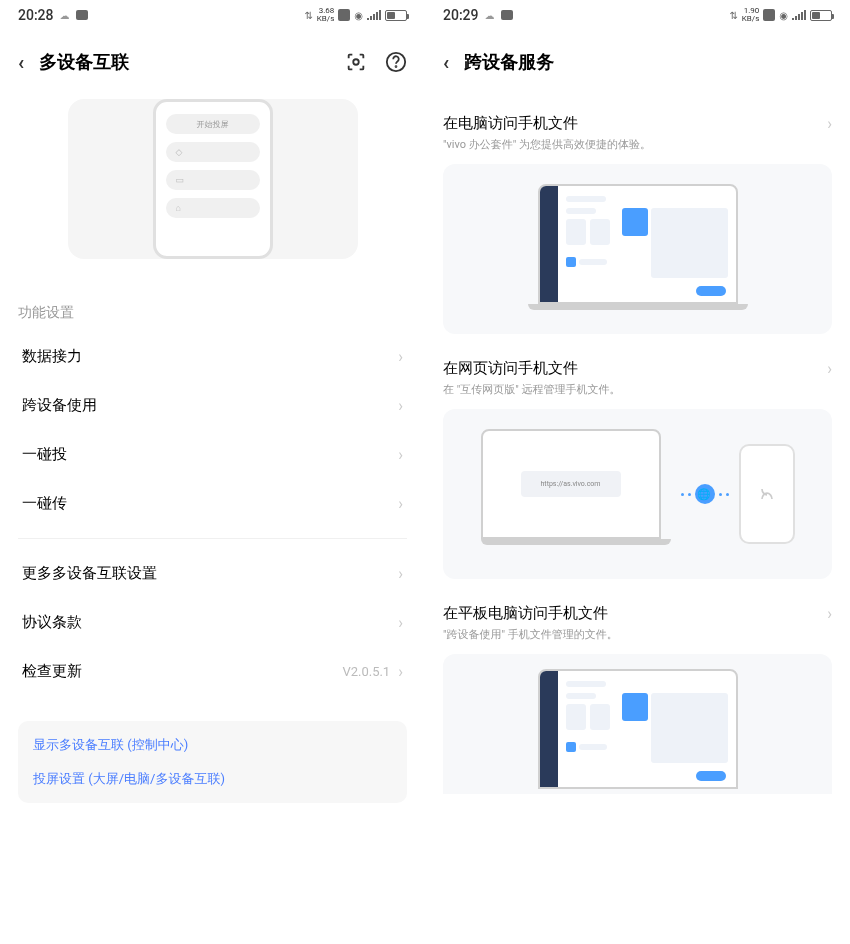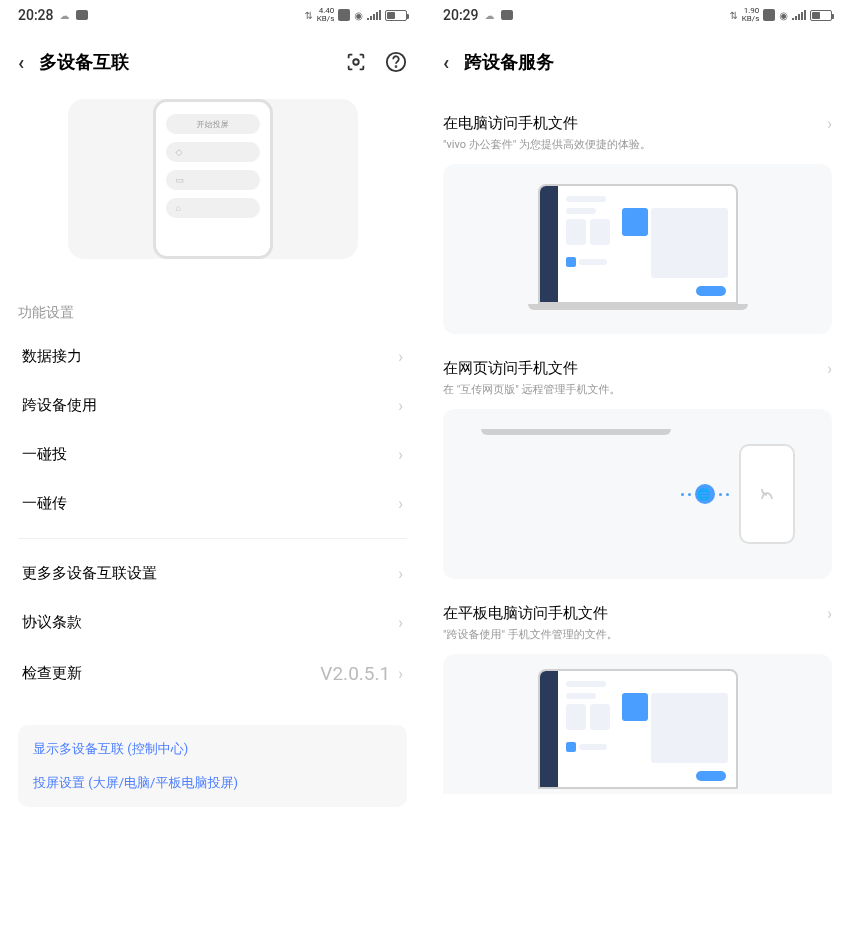--- a/index.html
+++ b/index.html
@@ -16,21 +16,21 @@
 .header-icon { width:22px; height:22px; cursor:pointer; display:flex; align-items:center; justify-content:center; }
 .phone-illustration { width:290px; height:160px; margin:10px auto 15px; background:#f5f5f5; border-radius:16px; position:relative; display:flex; align-items:flex-start; justify-content:center;}
 .phone-screen { width:120px; height:160px; background:#fff; border:3px solid #e0e0e0; border-radius:14px; position:relative; overflow:hidden;}
 .phone-inner { padding:12px 10px 0; }
 .phone-btn { background:#f0f0f0; border-radius:10px; height:20px; margin-bottom:8px; display:flex; align-items:center; justify-content:center; font-size:8px; color:#999;}
 .phone-icon-row { background:#f0f0f0; border-radius:10px; height:20px; margin-bottom:8px; display:flex; align-items:center; padding-left:10px;}
 .desc-text { padding:0 18px; font-size:12px; color:#999; line-height:1.6; }
 .section-label { padding:30px 18px 10px; font-size:14px; color:#999; }
 .setting-row { display:flex; align-items:center; justify-content:space-between; padding:15px 22px; cursor:pointer; }
 .setting-label { font-size:15px; color:#000; }
-.setting-value { font-size:19px; color:#bbb; margin-right:8px;}
+.setting-value { font-size:13px; color:#bbb; margin-right:8px;}
 .chevron-right { color:#ccc; font-size:16px; }
 .row-right { display:flex; align-items:center; }
 .divider { height:1px; background:#f0f0f0; margin:10px 18px; }
 .hint-box { margin:25px 18px 0; padding:15px; background:#f7f7f7; border-radius:10px; }
 .hint-title { font-size:12px; color:#999; margin-bottom:14px; }
 .hint-link { font-size:13px; color:#4a7dff; margin-bottom:16px; cursor:pointer; }
 .hint-link:last-child { margin-bottom:0; }
 .card-section { padding:0 18px; }
 .card-title-row { display:flex; align-items:center; justify-content:space-between; padding:25px 0 4px; cursor:pointer;}
 .card-title { font-size:15px; color:#000; font-weight:500;}
@@ -62,21 +62,21 @@
 <div class="pane">
   <div class="status-bar">
     <div class="status-left">
       <span style="font-weight:500">20:28</span>
       <span style="color:#999;font-size:10px">☁</span>
       <span style="width:12px;height:10px;background:#666;border-radius:2px;display:inline-block"></span>
     </div>
     <div class="status-right">
       <span style="color:#666">⇅</span>
       <div class="kbs">
-        <div>4.40</div>
+        <div>3.68</div>
         <div>KB/s</div>
       </div>
       <span style="width:12px;height:12px;background:#666;border-radius:2px;display:inline-block"></span>
       <span style="color:#666">◉</span>
       <svg class="signal-svg" viewBox="0 0 14 10">
           <path fill="#666" d="M0 8h2v2H0zM3 6h2v4H3zM6 4h2v6H6zM9 2h2v8H9zM12 0h2v10h-2z"></path>
         </svg>
       <div class="battery">
           <div class="battery-fill" style="width:47%"></div>
         </div>
@@ -155,21 +155,21 @@
   <div class="setting-row">
     <span class="setting-label">检查更新</span>
     <div class="row-right">
       <span class="setting-value">V2.0.5.1</span>
       <span class="chevron-right">›</span>
     </div>
   </div>
 
   <div class="hint-box">
     <div class="hint-link">显示多设备互联 (控制中心)</div>
-    <div class="hint-link">投屏设置 (大屏/电脑/平板电脑投屏)</div>
+    <div class="hint-link">投屏设置 (大屏/电脑/多设备互联)</div>
   </div>
 </div>
 
 <div class="pane">
   <div class="status-bar">
     <div class="status-left">
       <span style="font-weight:500">20:29</span>
       <span style="color:#999;font-size:10px">☁</span>
       <span style="width:12px;height:10px;background:#666;border-radius:2px;display:inline-block"></span>
     </div>
@@ -237,20 +237,23 @@
 
     <div class="card-title-row">
       <div>
         <div class="card-title">在网页访问手机文件</div>
       </div>
       <span class="chevron-right">›</span>
     </div>
     <div class="card-sub">在 "互传网页版" 远程管理手机文件。</div>
     <div class="card-image card-image-web">
       <div class="laptop" style="width:190px">
+        <div class="web-laptop-screen" style="width:180px;height:110px">
+          <div class="url-box">https://as.vivo.com</div>
+        </div>
         <div class="laptop-base" style="width:190px"></div>
       </div>
       <div class="dots">
         <div class="dot"></div>
           <div class="dot"></div>
         <div class="globe-icon">🌐</div>
         <div class="dot"></div>
           <div class="dot"></div>
       </div>
       <div class="phone-mini">

